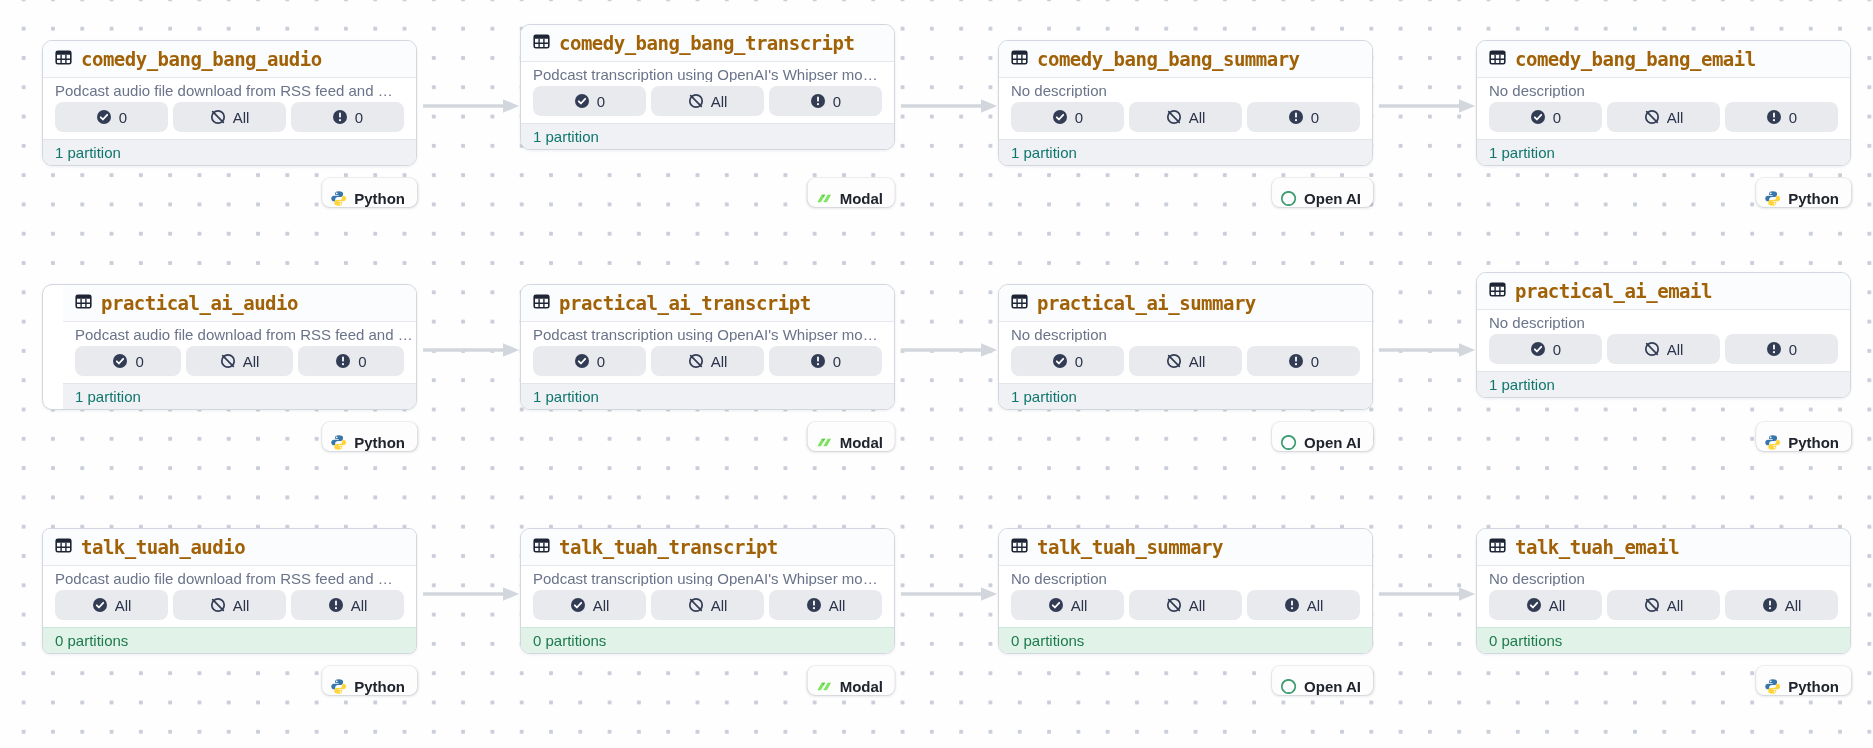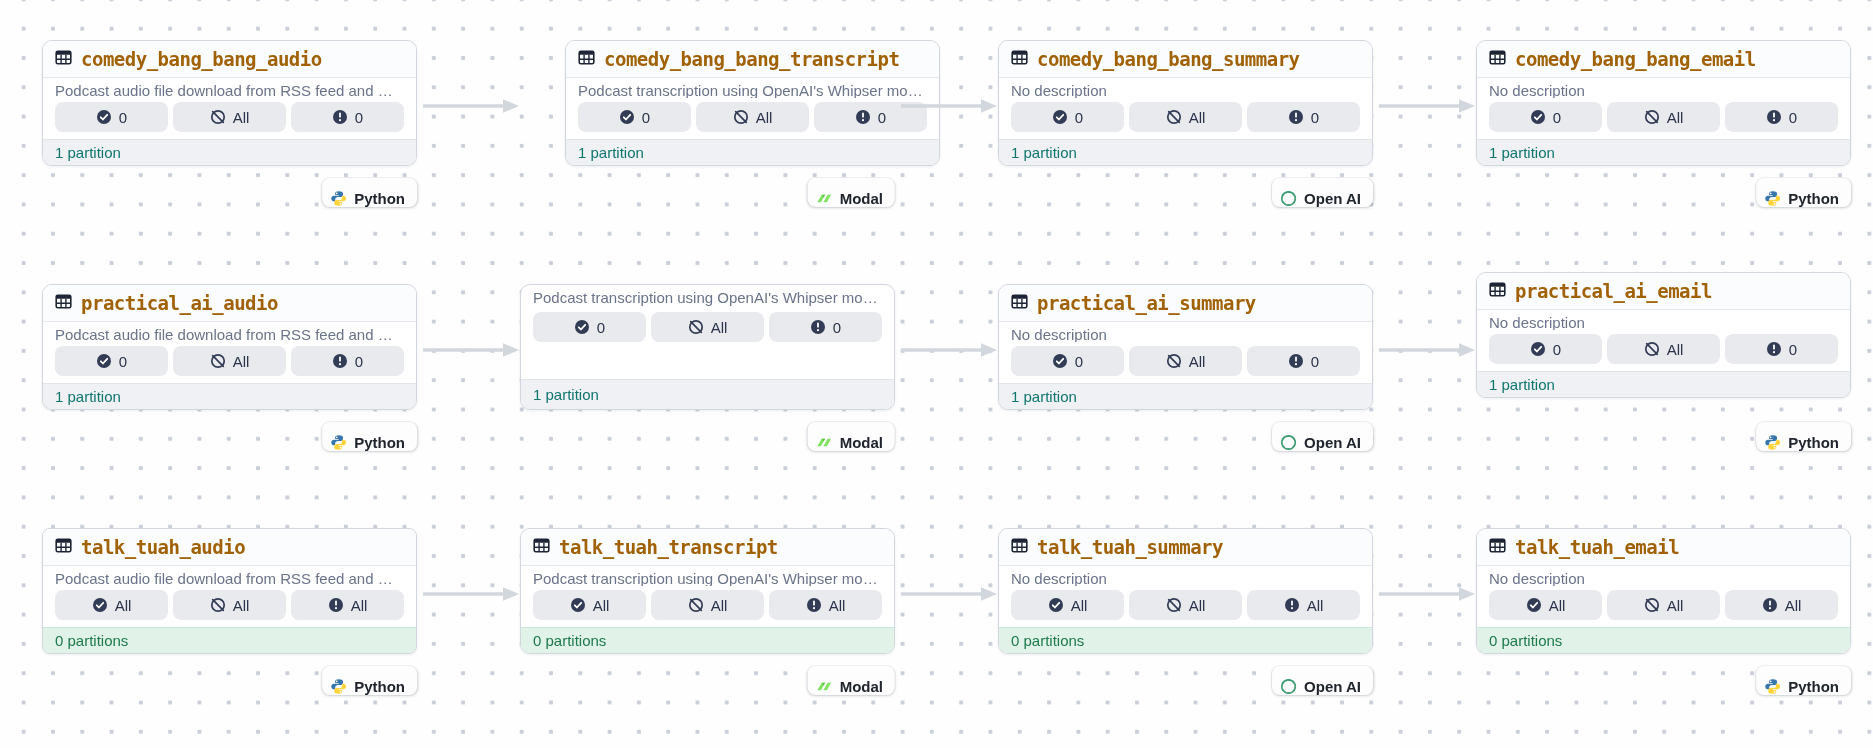--- a/index.html
+++ b/index.html
@@ -117,21 +117,21 @@
       <svg width="17" height="17" viewBox="0 0 16 16">
         <path fill="#3776AB" d="M7.9 1.1c-2.4 0-3.2.9-3.2 2.1v1.5h3.3v.7H3.6C2.2 5.4 1 6.5 1 8c0 1.5 1.1 2.7 2.5 2.7h1.2V9c0-1.4 1.2-2.5 2.6-2.5h2.8c1.1 0 2-.9 2-2V3.2c0-1.3-1.5-2.1-4.2-2.1z"></path>
         <circle cx="6.2" cy="3.1" r="0.8" fill="#ffffff"></circle>
         <path fill="#FFD43B" d="M8.1 14.9c2.4 0 3.2-.9 3.2-2.1v-1.5H8v-.7h4.4c1.4 0 2.6-1.1 2.6-2.6 0-1.5-1.1-2.7-2.5-2.7h-1.2V7c0 1.4-1.2 2.5-2.6 2.5H5.9c-1.1 0-2 .9-2 2v1.3c0 1.3 1.5 2.1 4.2 2.1z"></path>
         <circle cx="9.8" cy="12.9" r="0.8" fill="#ffffff"></circle>
       </svg>
     </span>
 
     <span class="tag-label">Python</span>
   </div>
-    <div class="asset-card" style="left: 520px; top: 40px; margin-left: 45px;">
+    <div class="asset-card" style="left: 520px; top: 24px;">
     <div class="card-header">
       <span class="icon">
         <svg width="17" height="17" viewBox="0 0 17 17">
           <rect x="1.2" y="2.2" width="14.6" height="12.6" rx="1.6" fill="none" stroke="#1E2535" stroke-width="1.6"></rect>
           <path d="M1.2 3.8 a1.6 1.6 0 0 1 1.6-1.6 h11.4 a1.6 1.6 0 0 1 1.6 1.6 v2 H1.2 Z" fill="#1E2535"></path>
           <line x1="6.1" y1="5.8" x2="6.1" y2="14.6" stroke="#1E2535" stroke-width="1.4"></line>
           <line x1="10.9" y1="5.8" x2="10.9" y2="14.6" stroke="#1E2535" stroke-width="1.4"></line>
           <line x1="1.4" y1="10.3" x2="15.6" y2="10.3" stroke="#1E2535" stroke-width="1.4"></line>
         </svg>
       </span>
@@ -295,21 +295,21 @@
       <svg width="17" height="17" viewBox="0 0 16 16">
         <path fill="#3776AB" d="M7.9 1.1c-2.4 0-3.2.9-3.2 2.1v1.5h3.3v.7H3.6C2.2 5.4 1 6.5 1 8c0 1.5 1.1 2.7 2.5 2.7h1.2V9c0-1.4 1.2-2.5 2.6-2.5h2.8c1.1 0 2-.9 2-2V3.2c0-1.3-1.5-2.1-4.2-2.1z"></path>
         <circle cx="6.2" cy="3.1" r="0.8" fill="#ffffff"></circle>
         <path fill="#FFD43B" d="M8.1 14.9c2.4 0 3.2-.9 3.2-2.1v-1.5H8v-.7h4.4c1.4 0 2.6-1.1 2.6-2.6 0-1.5-1.1-2.7-2.5-2.7h-1.2V7c0 1.4-1.2 2.5-2.6 2.5H5.9c-1.1 0-2 .9-2 2v1.3c0 1.3 1.5 2.1 4.2 2.1z"></path>
         <circle cx="9.8" cy="12.9" r="0.8" fill="#ffffff"></circle>
       </svg>
     </span>
 
     <span class="tag-label">Python</span>
   </div>
-    <div class="asset-card" style="left: 42px; top: 284px;">
+    <div class="asset-card" style="left: 42px; top: 284px; padding-left: 20px;">
     <div class="card-header">
       <span class="icon">
         <svg width="17" height="17" viewBox="0 0 17 17">
           <rect x="1.2" y="2.2" width="14.6" height="12.6" rx="1.6" fill="none" stroke="#1E2535" stroke-width="1.6"></rect>
           <path d="M1.2 3.8 a1.6 1.6 0 0 1 1.6-1.6 h11.4 a1.6 1.6 0 0 1 1.6 1.6 v2 H1.2 Z" fill="#1E2535"></path>
           <line x1="6.1" y1="5.8" x2="6.1" y2="14.6" stroke="#1E2535" stroke-width="1.4"></line>
           <line x1="10.9" y1="5.8" x2="10.9" y2="14.6" stroke="#1E2535" stroke-width="1.4"></line>
           <line x1="1.4" y1="10.3" x2="15.6" y2="10.3" stroke="#1E2535" stroke-width="1.4"></line>
         </svg>
       </span>
@@ -354,20 +354,32 @@
         <path fill="#3776AB" d="M7.9 1.1c-2.4 0-3.2.9-3.2 2.1v1.5h3.3v.7H3.6C2.2 5.4 1 6.5 1 8c0 1.5 1.1 2.7 2.5 2.7h1.2V9c0-1.4 1.2-2.5 2.6-2.5h2.8c1.1 0 2-.9 2-2V3.2c0-1.3-1.5-2.1-4.2-2.1z"></path>
         <circle cx="6.2" cy="3.1" r="0.8" fill="#ffffff"></circle>
         <path fill="#FFD43B" d="M8.1 14.9c2.4 0 3.2-.9 3.2-2.1v-1.5H8v-.7h4.4c1.4 0 2.6-1.1 2.6-2.6 0-1.5-1.1-2.7-2.5-2.7h-1.2V7c0 1.4-1.2 2.5-2.6 2.5H5.9c-1.1 0-2 .9-2 2v1.3c0 1.3 1.5 2.1 4.2 2.1z"></path>
         <circle cx="9.8" cy="12.9" r="0.8" fill="#ffffff"></circle>
       </svg>
     </span>
 
     <span class="tag-label">Python</span>
   </div>
     <div class="asset-card" style="left: 520px; top: 284px;">
+    <div class="card-header">
+      <span class="icon">
+        <svg width="17" height="17" viewBox="0 0 17 17">
+          <rect x="1.2" y="2.2" width="14.6" height="12.6" rx="1.6" fill="none" stroke="#1E2535" stroke-width="1.6"></rect>
+          <path d="M1.2 3.8 a1.6 1.6 0 0 1 1.6-1.6 h11.4 a1.6 1.6 0 0 1 1.6 1.6 v2 H1.2 Z" fill="#1E2535"></path>
+          <line x1="6.1" y1="5.8" x2="6.1" y2="14.6" stroke="#1E2535" stroke-width="1.4"></line>
+          <line x1="10.9" y1="5.8" x2="10.9" y2="14.6" stroke="#1E2535" stroke-width="1.4"></line>
+          <line x1="1.4" y1="10.3" x2="15.6" y2="10.3" stroke="#1E2535" stroke-width="1.4"></line>
+        </svg>
+      </span>
+      <span class="card-title">practical_ai_transcript</span>
+    </div>
     <div class="card-desc">Podcast transcription using OpenAI's Whipser mo…</div>
     <div class="badge-row">
       <div class="badge">
         <span class="icon">
           <svg width="16" height="16" viewBox="0 0 16 16">
             <circle cx="8" cy="8" r="7" fill="#323C55"></circle>
             <path d="M4.8 8.3l2.1 2.2 4.3-4.7" stroke="#ffffff" stroke-width="1.8" fill="none" stroke-linecap="round" stroke-linejoin="round"></path>
           </svg>
         </span>
         <span class="badge-value">0</span>

